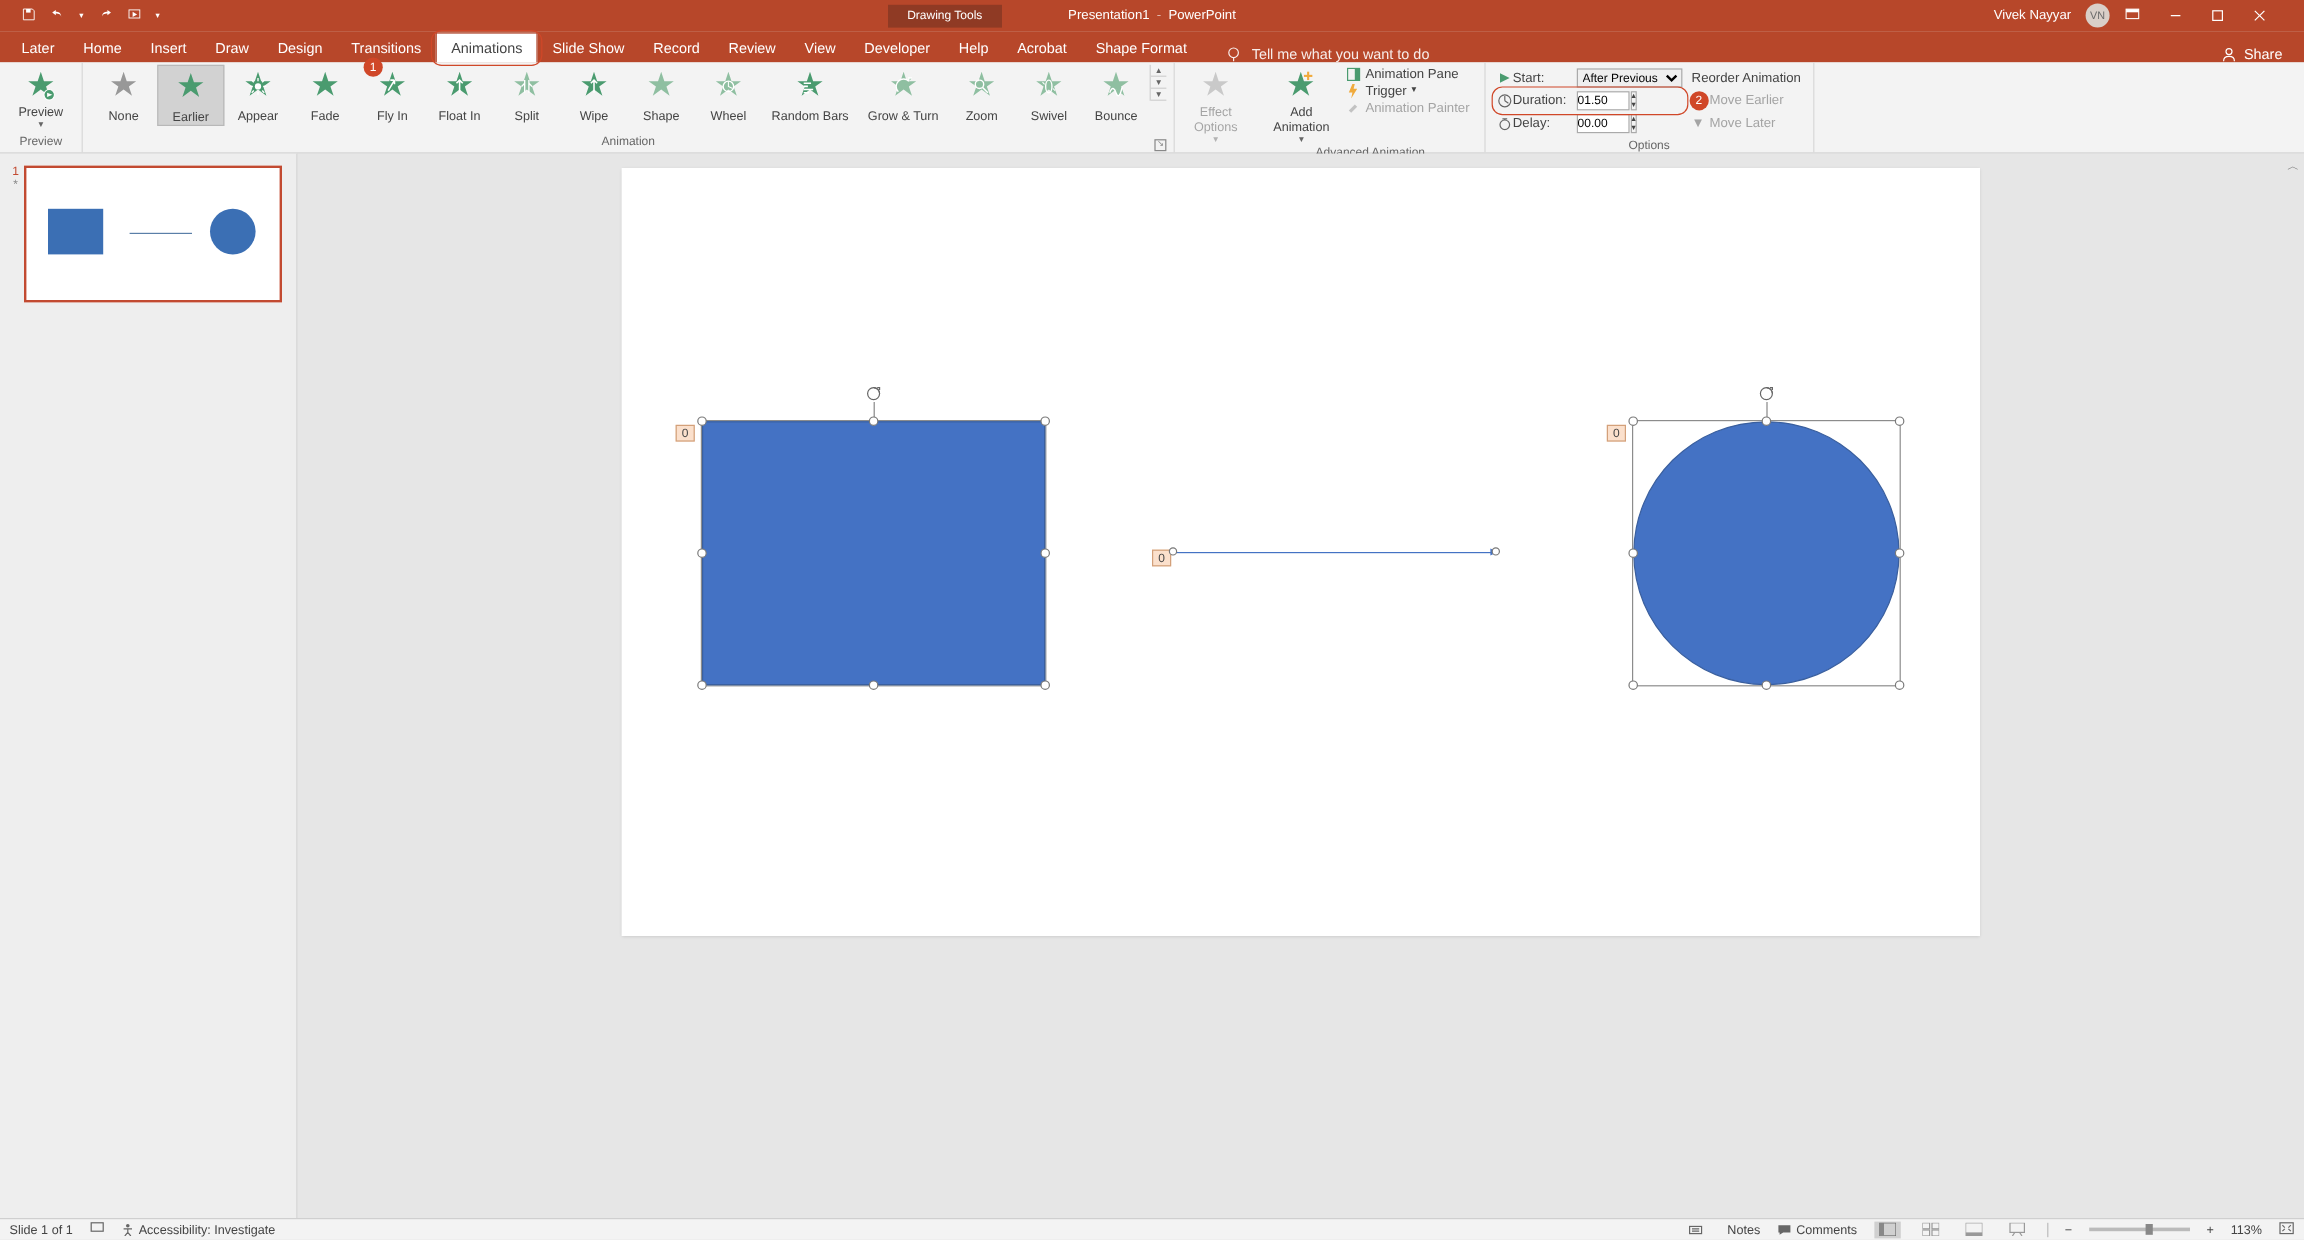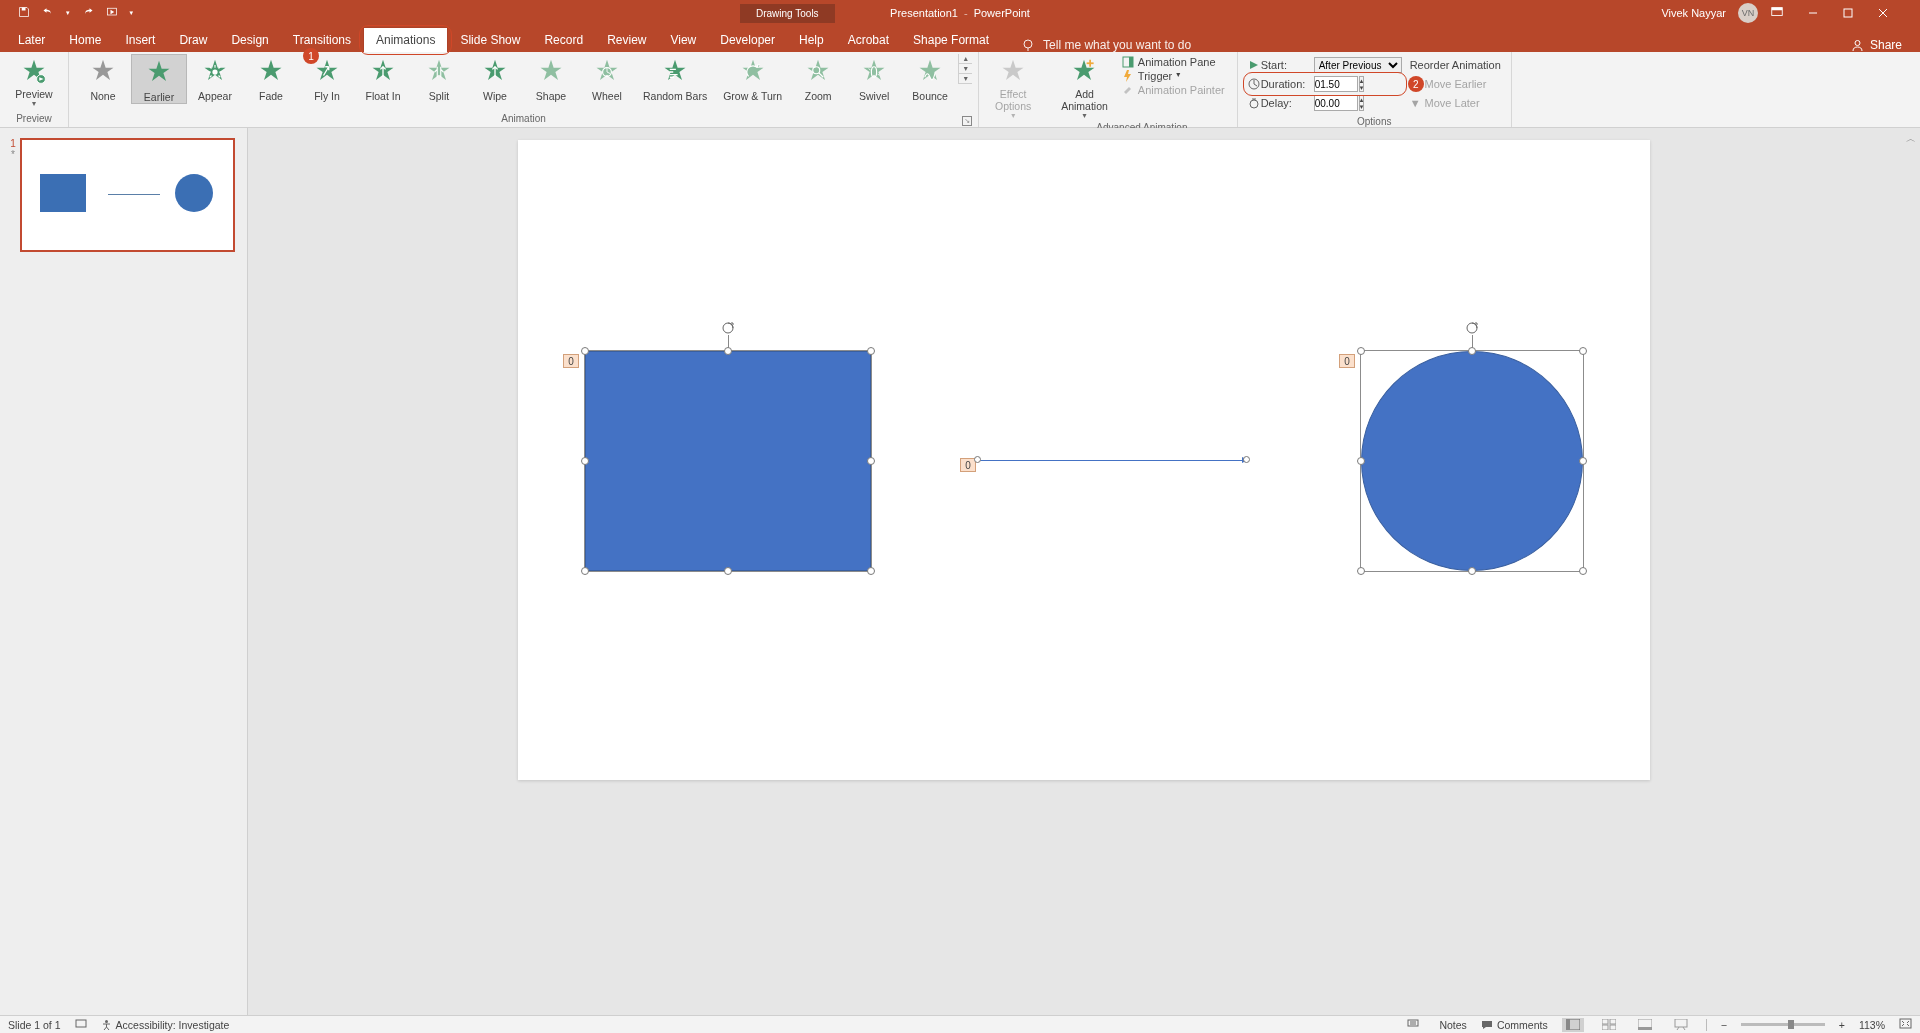--- a/index.html
+++ b/index.html
@@ -499,21 +499,21 @@
         <rect x="1" y="2" width="10" height="7" fill="none" stroke="#666"></rect>
       </svg></span>
   <span style="display:flex;gap:4px;align-items:center;">
       <svg width="11" height="11">
         <circle cx="5.5" cy="2.5" r="1.5" fill="#666"></circle>
         <path d="M2 5h7M5.5 5v3M3 11l2.5-3 2.5 3" stroke="#666" fill="none"></path>
       </svg>
       <span>Accessibility: Investigate</span>
     </span>
   <div class="spacer"></div>
-  <span style="display:flex;gap:20px;align-items:flex-start;">
+  <span style="display:flex;gap:20px;align-items:flex-end;">
       <svg width="12" height="10">
         <rect x="1" y="1" width="10" height="6" fill="none" stroke="#666"></rect>
         <line x1="3" y1="3" x2="9" y2="3" stroke="#666"></line>
         <line x1="3" y1="5" x2="9" y2="5" stroke="#666"></line>
       </svg>
       <span>Notes</span>
     </span>
   <span style="display:flex;gap:4px;align-items:center;">
       <svg width="12" height="10">
         <path d="M1 1h10v6H5l-3 2V7H1z" fill="#666"></path>

